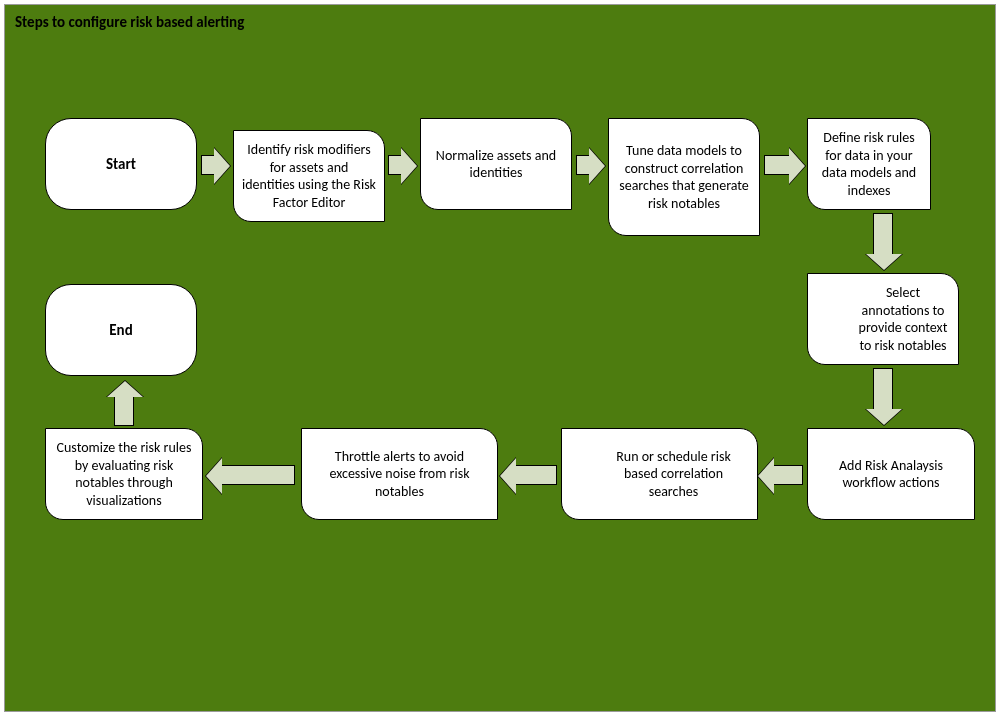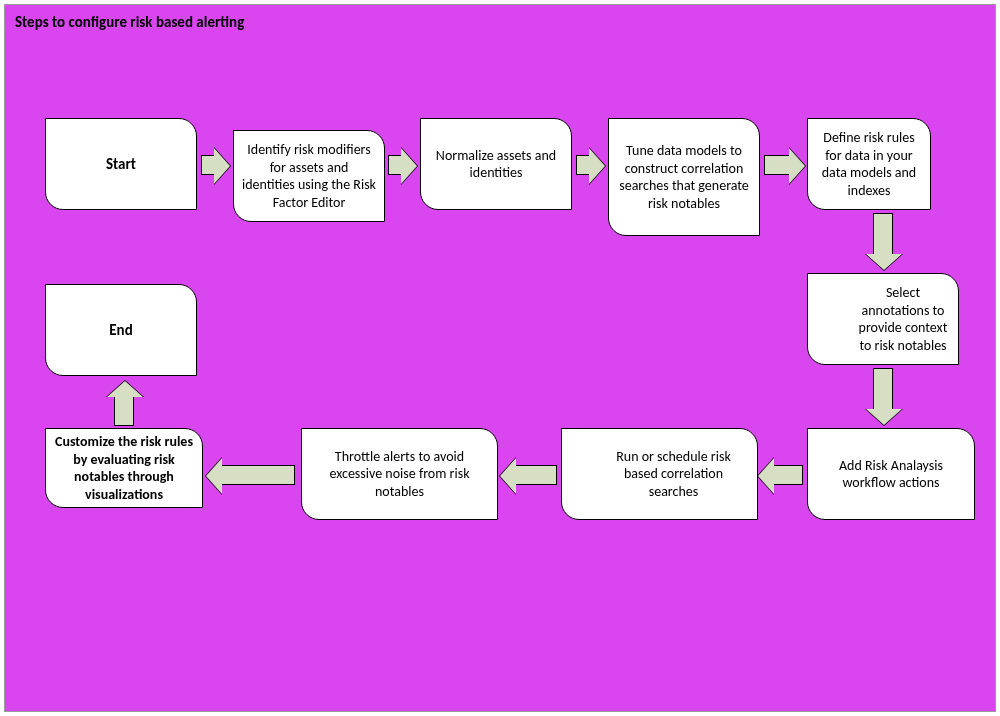--- a/index.html
+++ b/index.html
@@ -10,21 +10,21 @@
     height: 716px;
     position: relative;
   }
   .frame {
     position: absolute;
     top: 4px;
     left: 4px;
     width: 992px;
     height: 708px;
     border: 1px solid #9a9a9a;
-    background: #d946ef;
+    background: #4d7c0f;
   }
   .title {
     position: absolute;
     top: 8px;
     left: 10px;
     font-weight: bold;
     font-size: 15px;
     color: #000;
   }
   .box {
@@ -37,20 +37,21 @@
     justify-content: center;
     text-align: center;
     font-size: 14px;
     line-height: 1.25;
     color: #000;
     padding: 8px;
   }
   .terminator {
     font-weight: bold;
     font-size: 15px;
+    border-radius: 26px;
   }
   
   .arrow-right {
     position: absolute;
     height: 20px;
     background: #d6dec4;
     border: 1px solid #000;
   }
   .arrow-right::after {
     content: "";
@@ -189,17 +190,17 @@
   <div class="arrow-left" style="top:460px; left:768px; width:30px;"></div>
 
   <div class="box" style="top:423px; left:556px; width:197px; height:92px;padding-left:36px;">Run or schedule risk based correlation searches</div>
 
   <div class="arrow-left" style="top:460px; left:510px; width:42px;"></div>
 
   <div class="box" style="top:423px; left:296px; width:197px; height:92px;">Throttle alerts to avoid excessive noise from risk notables</div>
 
   <div class="arrow-left" style="top:460px; left:216px; width:74px;"></div>
 
-  <div class="box" style="top:423px; left:40px; width:158px; height:80px;font-weight:bold;">Customize the risk rules by evaluating risk notables through visualizations</div>
+  <div class="box" style="top:423px; left:40px; width:158px; height:92px;">Customize the risk rules by evaluating risk notables through visualizations</div>
 
   <div class="arrow-up" style="top:391px; left:109px; height:30px;"></div>
 
 </div>
 
 </body></html>

